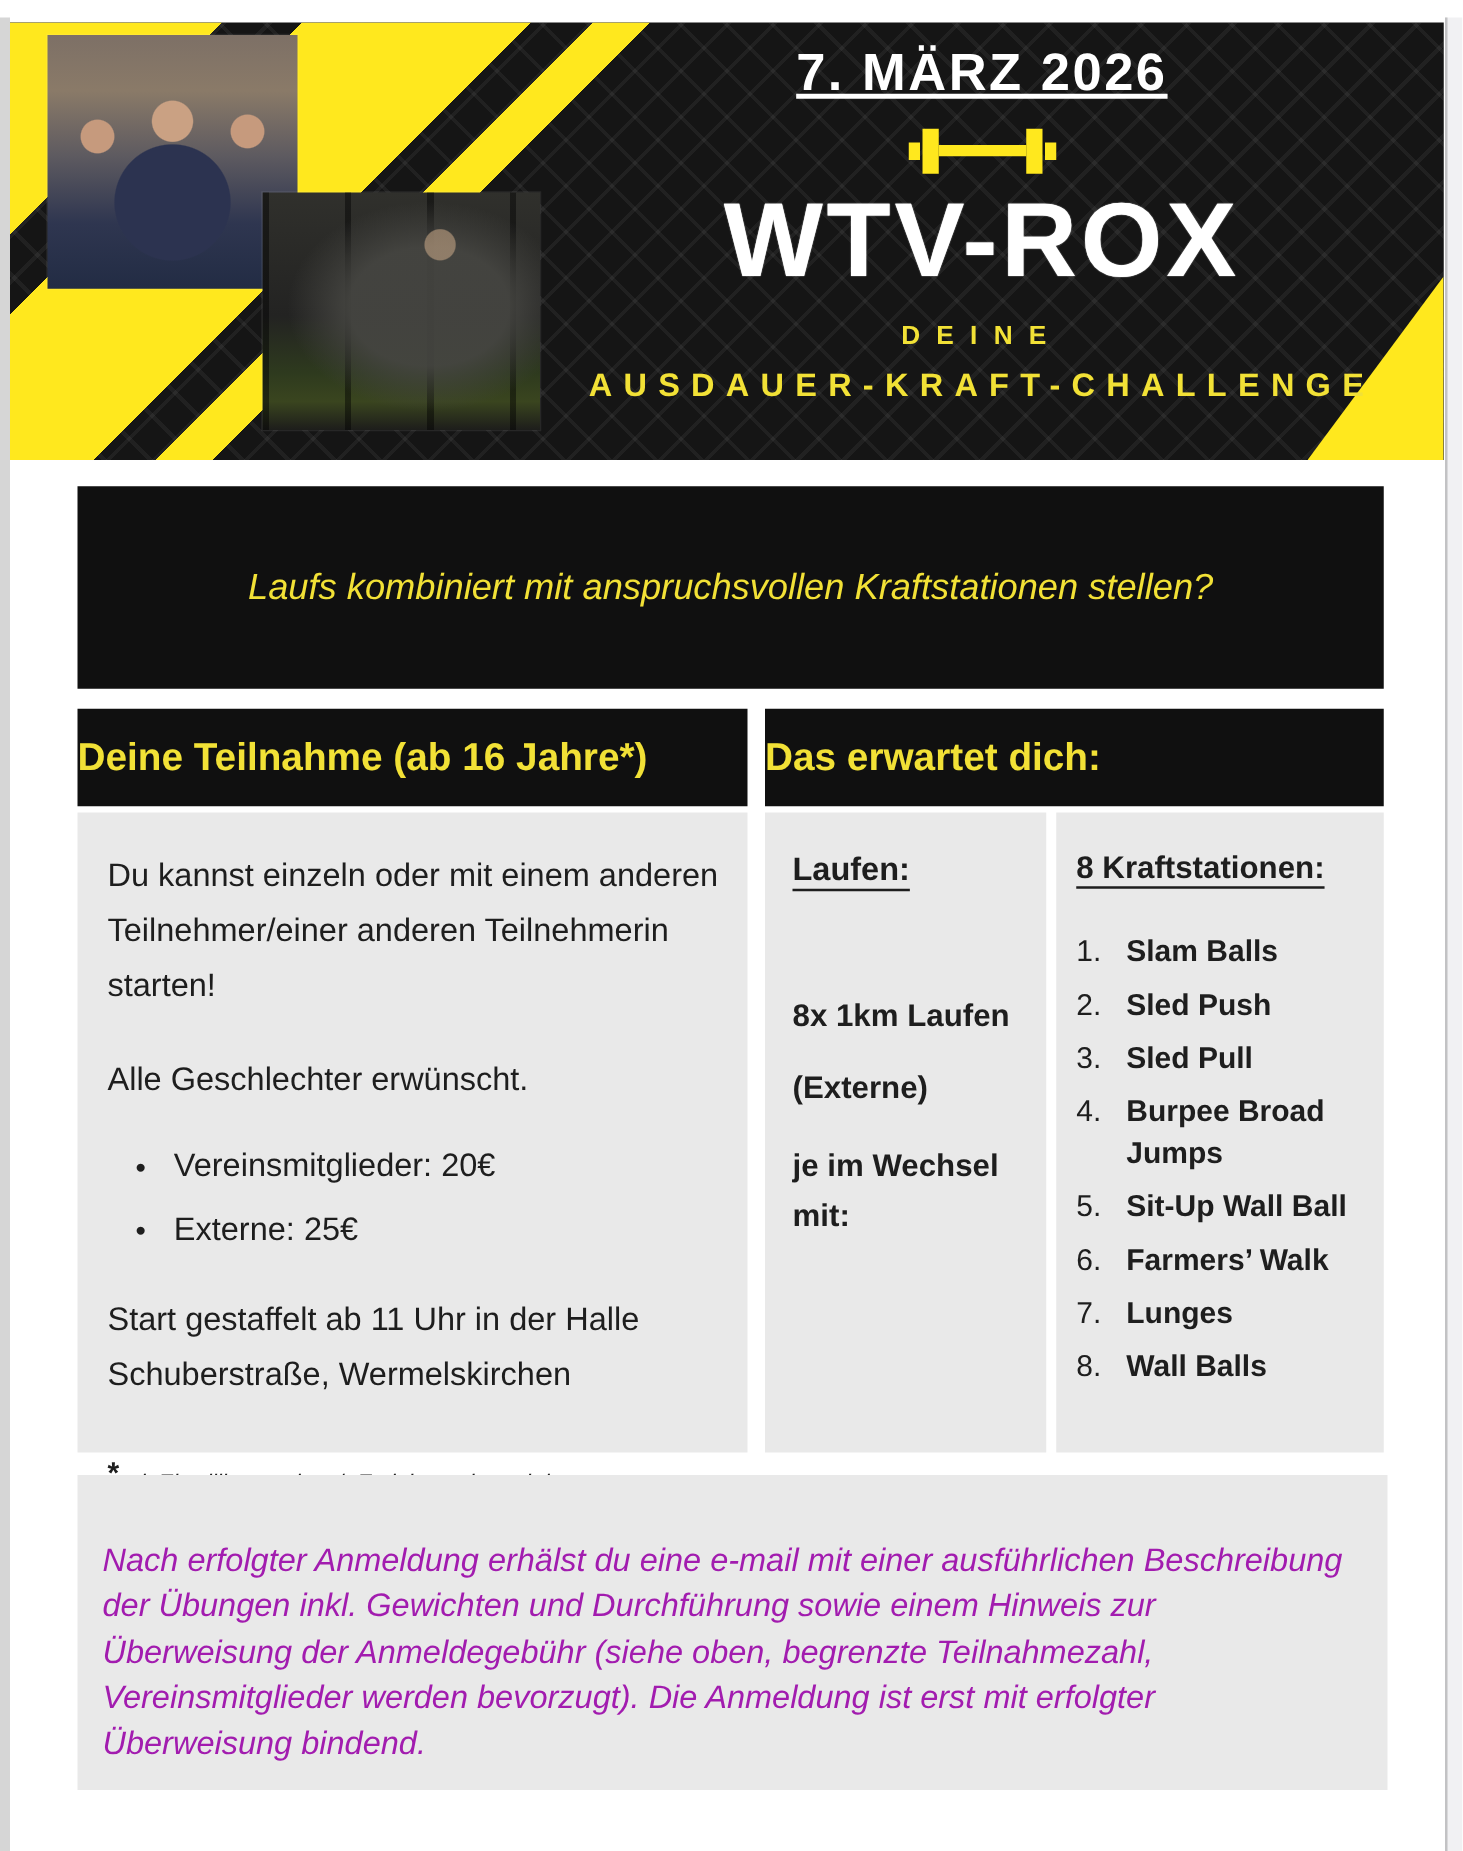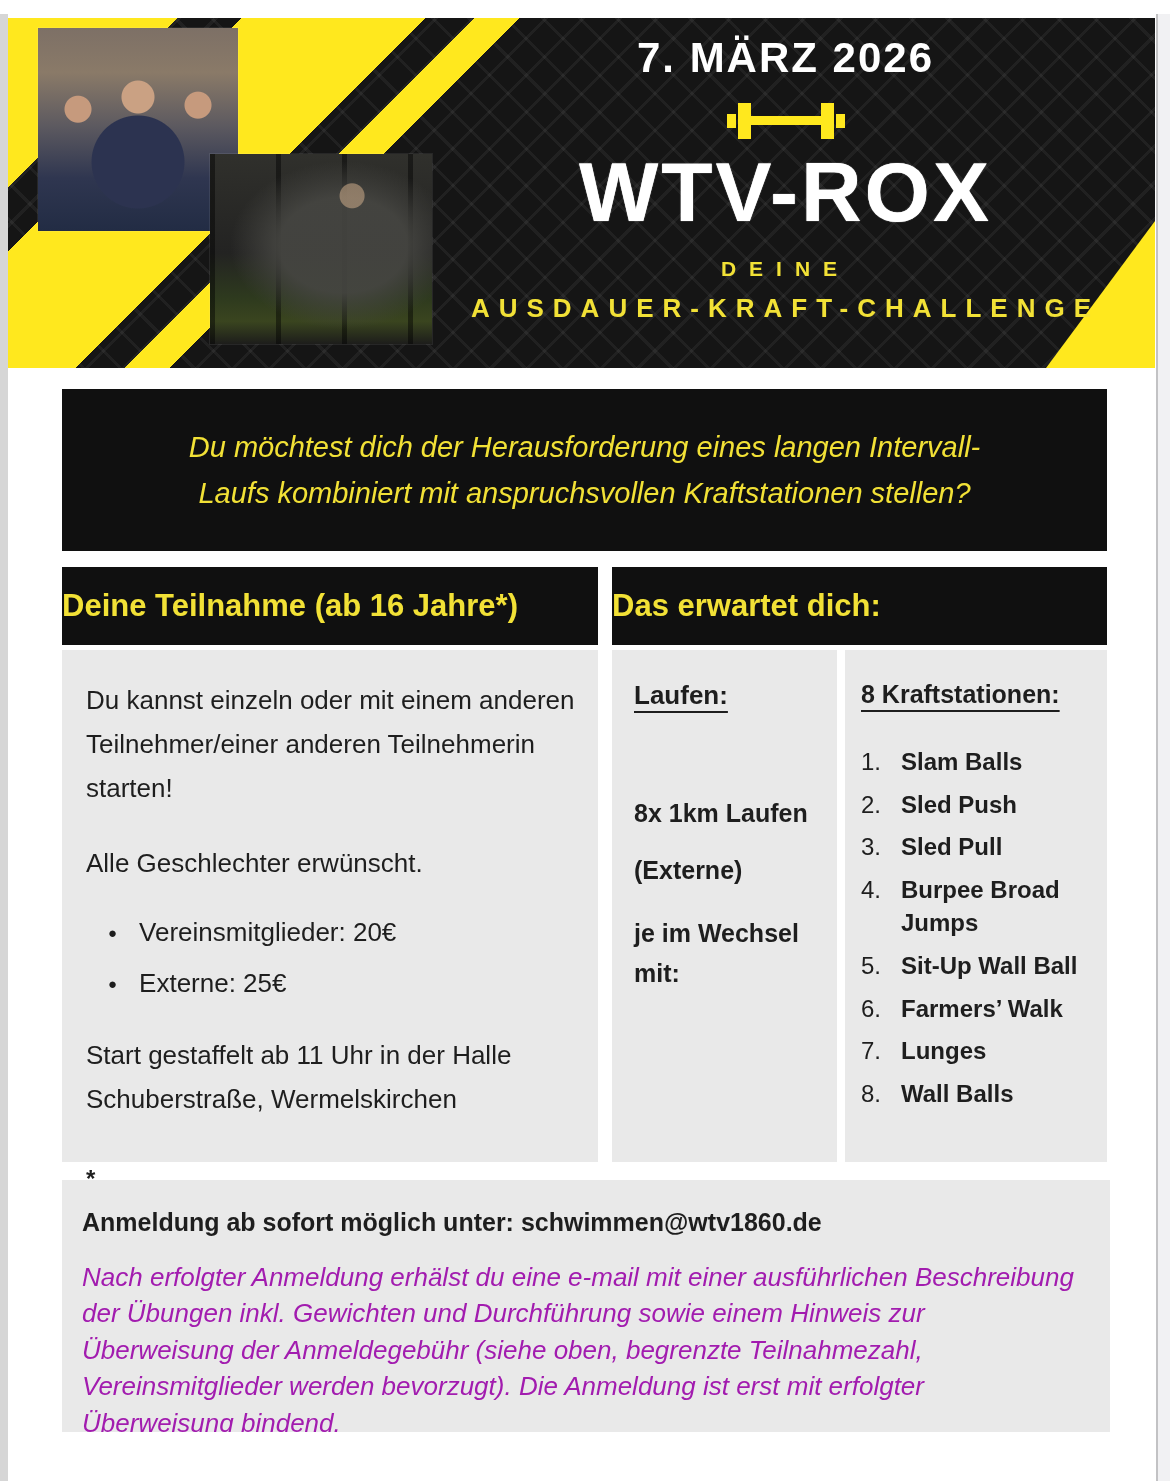--- a/index.html
+++ b/index.html
@@ -45,21 +45,21 @@
       linear-gradient(180deg,#7d7066 0%,#8a7a68 22%,#5d5a60 48%,#2f3650 74%,#222c44 100%);
   }
   .photo-gym{left:202px;top:136px;width:222px;height:190px;
     background:
       radial-gradient(circle at 64% 22%, rgba(206,172,138,0.55) 0 12px, transparent 13px),
       radial-gradient(ellipse at 60% 48%, rgba(70,70,66,0.9) 0 34%, transparent 60%),
       repeating-linear-gradient(90deg, rgba(0,0,0,0.45) 0 5px, transparent 5px 66px),
       linear-gradient(180deg,#30302c 0%,#232322 52%,#2e3a1e 76%,#3a451f 88%,#1d1d1b 100%);
   }
   .banner-text{position:absolute;left:430px;right:22px;top:16px;text-align:center;color:#fff;}
-  .date{font-size:42px;font-weight:700;letter-spacing:2px;}
+  .date{font-size:42px;font-weight:700;letter-spacing:2px;text-decoration:underline;}
   .dumbbell-wrap{margin-top:16px;height:46px;display:flex;justify-content:center;align-items:center;}
   .title{font-size:84px;font-weight:700;letter-spacing:3px;margin-top:0px;text-shadow:0 0 1px #fff;}
   .sub1{color:var(--yellow-text);font-size:21px;font-weight:700;letter-spacing:13px;margin-top:16px;}
   .sub2{color:var(--yellow-text);font-size:26px;font-weight:700;letter-spacing:9px;margin-top:12px;white-space:nowrap;}
 
   
   .quote-box{position:absolute;left:62px;top:389px;width:1045px;height:162px;background:var(--black-box);
     color:var(--yellow-text);font-style:italic;text-align:center;
     display:flex;flex-direction:column;justify-content:center;gap:13px;padding:8px 26px;}
   .quote-line{font-size:29px;}
@@ -127,21 +127,20 @@
         </g>
       </svg>
     </div>
     <div class="title">WTV-ROX</div>
     <div class="sub1">DEINE</div>
     <div class="sub2">AUSDAUER-KRAFT-CHALLENGE</div>
   </div>
 </header>
 
 <section class="quote-box">
-  <div class="quote-line">Du möchtest dich der Herausforderung eines langen Intervall-</div>
   <div class="quote-line">Laufs kombiniert mit anspruchsvollen Kraftstationen stellen?</div>
 </section>
 
 <div class="col-header left">Deine Teilnahme (ab 16 Jahre*)</div>
 <div class="col-header right">Das erwartet dich:</div>
 
 <section class="gray pbox">
   <p class="para">Du kannst einzeln oder mit einem anderen Teilnehmer/einer anderen Teilnehmerin starten!</p>
   <p class="para p2">Alle Geschlechter erwünscht.</p>
   <ul class="price-list">
@@ -197,15 +196,14 @@
         <span class="lbl">Lunges</span>
       </li>
     <li>
         <span class="num">8.</span>
         <span class="lbl">Wall Balls</span>
       </li>
   </ol>
 </section>
 
 <section class="gray signup">
-  <div class="signup-bold">Anmeldung ab sofort möglich unter: schwimmen@wtv1860.de</div>
   <p class="signup-para">Nach erfolgter Anmeldung erhälst du eine e-mail mit einer ausführlichen Beschreibung der Übungen inkl. Gewichten und Durchführung sowie einem Hinweis zur Überweisung der Anmeldegebühr (siehe oben, begrenzte Teilnahmezahl, Vereinsmitglieder werden bevorzugt). Die Anmeldung ist erst mit erfolgter Überweisung bindend.</p>
 </section>
 
 </body></html>

